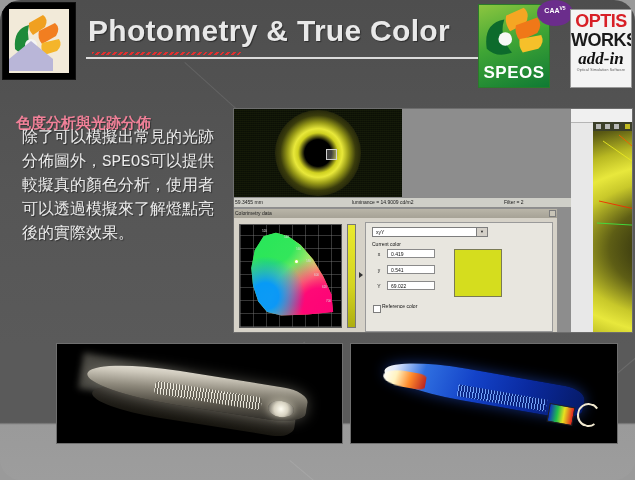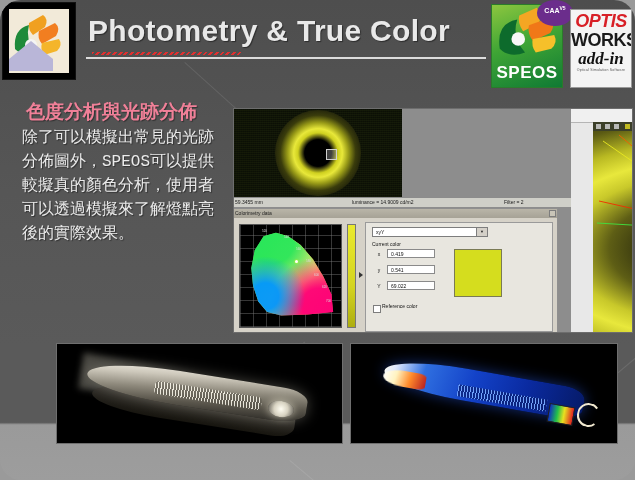--- a/index.html
+++ b/index.html
@@ -23,40 +23,40 @@
     border:1px solid #111;box-sizing:border-box;padding:6px;}
   .thumb-inner{width:100%;height:100%;background:#f2ead9;position:relative;overflow:hidden;}
 
   #title{position:absolute;left:88px;top:14px;width:400px;height:48px;color:#e9e9e9;
     font-size:30px;font-weight:bold;letter-spacing:.3px;white-space:nowrap;
     text-shadow:1px 1px 1px rgba(0,0,0,.45);}
   #title-underline{position:absolute;left:86px;top:57px;width:400px;height:2px;background:#dcdcdc;}
   #spell-squiggle{position:absolute;left:92px;top:52px;width:150px;height:3px;
     background:repeating-linear-gradient(135deg,#e03030 0 2px,transparent 2px 4px);}
 
-  #speos-logo{position:absolute;left:491px;top:4px;width:72px;height:84px;
+  #speos-logo{position:absolute;left:478px;top:4px;width:72px;height:84px;
     background:linear-gradient(160deg,#8cc63f 0%,#3fa535 45%,#0f7a34 100%);
     border:1px solid #2b7a2b;box-sizing:border-box;overflow:hidden;}
   #caa-badge{position:absolute;left:537px;top:0px;width:36px;height:26px;border-radius:50%;
     background:#6b2d8c;color:#fff;font-size:7px;font-weight:bold;text-align:center;
     line-height:9px;padding-top:4px;box-sizing:border-box;}
   #speos-word{position:absolute;left:0;right:0;bottom:4px;text-align:center;color:#fff;
     font-size:17px;font-weight:bold;letter-spacing:.5px;}
 
   #optis-logo{position:absolute;left:570px;top:9px;width:62px;height:79px;background:#f4f4f4;
     border:1px solid #999;box-sizing:border-box;text-align:center;overflow:hidden;}
-  #optis-word{color:#d81f26;font-size:18px;font-weight:bold;line-height:19px;margin-top:2px;letter-spacing:-.5px;font-style:italic;}
+  #optis-word{color:#d81f26;font-size:18px;font-weight:bold;line-height:19px;margin-top:2px;letter-spacing:-.5px;}
   #works-word{color:#1a1a1a;font-size:18px;font-weight:bold;line-height:18px;letter-spacing:-.5px;}
   #addin-word{color:#111;font-size:17px;font-style:italic;font-family:"Liberation Serif",serif;
     line-height:19px;font-weight:bold;}
   #optis-sub{color:#555;font-size:3.5px;letter-spacing:.2px;}
 
   
-  #subhead{position:absolute;left:16px;top:99px;color:#f08098;font-size:19px;font-weight:bold;
-    font-family:"DejaVu Sans",sans-serif;text-shadow:1px 1px 1px rgba(0,0,0,.4);margin-left:10px;}
+  #subhead{position:absolute;left:16px;top:114px;color:#f08098;font-size:15px;font-weight:bold;
+    font-family:"DejaVu Sans",sans-serif;text-shadow:1px 1px 1px rgba(0,0,0,.4);}
   #body-text{position:absolute;left:22px;top:126px;width:200px;color:#ebebeb;font-size:16px;
     line-height:24px;font-family:Liberation Mono, monospace;text-shadow:1px 1px 1px rgba(0,0,0,.45);}
 
   
   #shot{position:absolute;left:233px;top:108px;width:400px;height:225px;background:#8d8d8d;
     border:1px solid #6d6d6d;box-sizing:border-box;overflow:hidden;}
 
   
   #lum-img{position:absolute;left:0;top:0;width:168px;height:88px;background:#0b0f06;overflow:hidden;}
   #lum-halo{position:absolute;left:50%;top:50%;width:86px;height:86px;margin:-43px 0 0 -43px;

